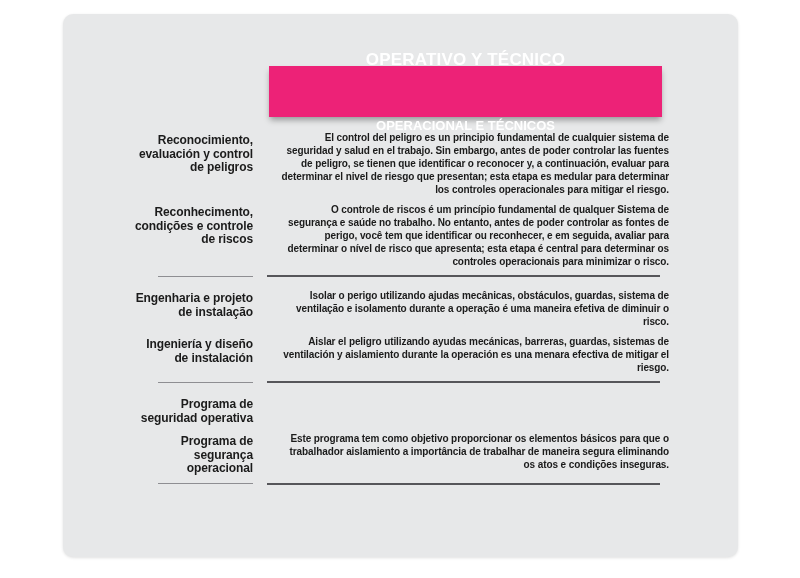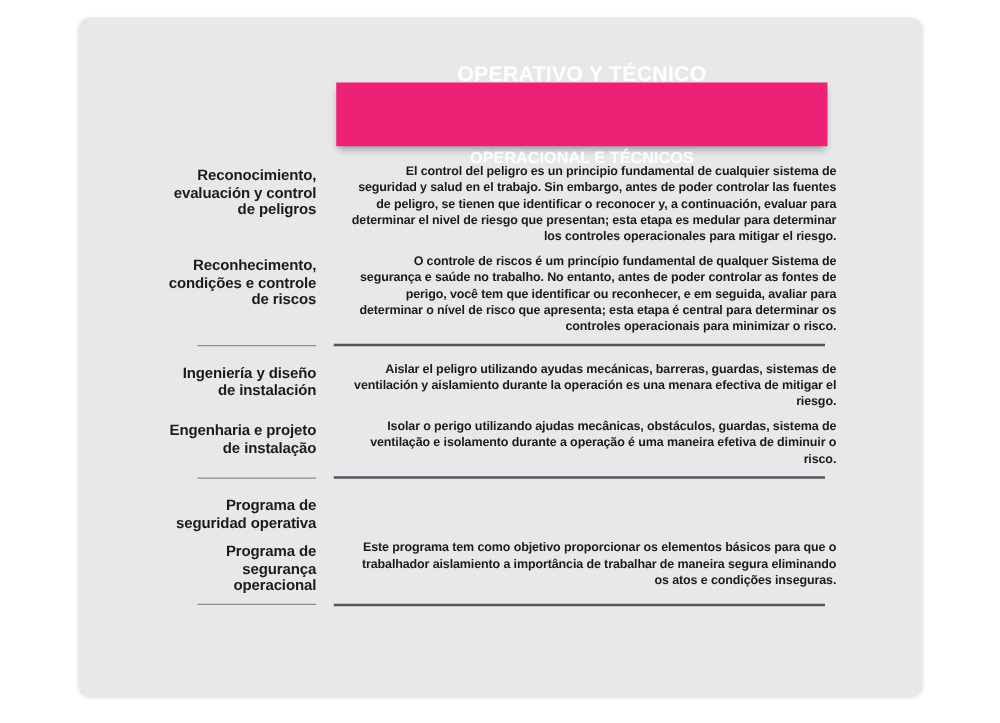--- a/index.html
+++ b/index.html
@@ -112,28 +112,28 @@
         </div>
       </div>
 
       <div class="separator">
         <span class="sep-l"></span>
         <span class="sep-r"></span>
       </div>
 
       <div class="sec">
         <div class="row">
+          <div class="hcol">Engenharia e projeto
+de instalação</div>
+          <div class="bcol">Isolar o perigo utilizando ajudas mecânicas, obstáculos, guardas, sistema de ventilação e isolamento durante a operação é uma maneira efetiva de diminuir o risco.</div>
+        </div>
+        <div class="row">
           <div class="hcol">Ingeniería y diseño
 de instalación</div>
           <div class="bcol">Aislar el peligro utilizando ayudas mecánicas, barreras, guardas, sistemas de ventilación y aislamiento durante la operación es una menara efectiva de mitigar el riesgo.</div>
-        </div>
-        <div class="row">
-          <div class="hcol">Engenharia e projeto
-de instalação</div>
-          <div class="bcol">Isolar o perigo utilizando ajudas mecânicas, obstáculos, guardas, sistema de ventilação e isolamento durante a operação é uma maneira efetiva de diminuir o risco.</div>
         </div>
       </div>
 
       <div class="separator">
         <span class="sep-l"></span>
         <span class="sep-r"></span>
       </div>
 
       <div class="sec">
         <div class="row">

